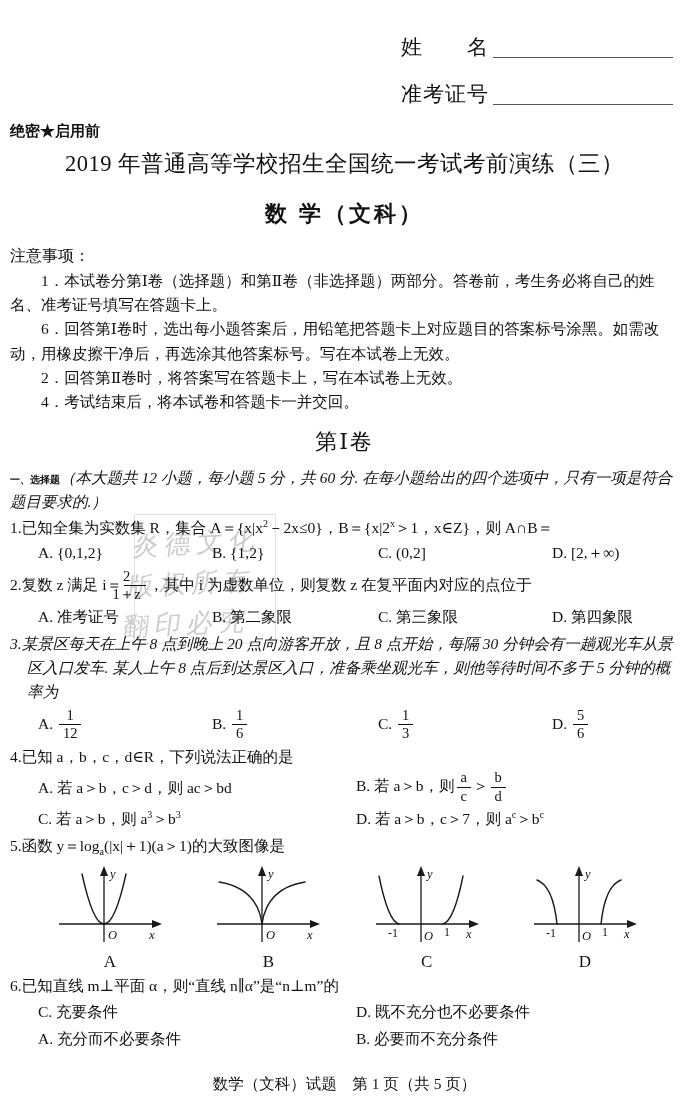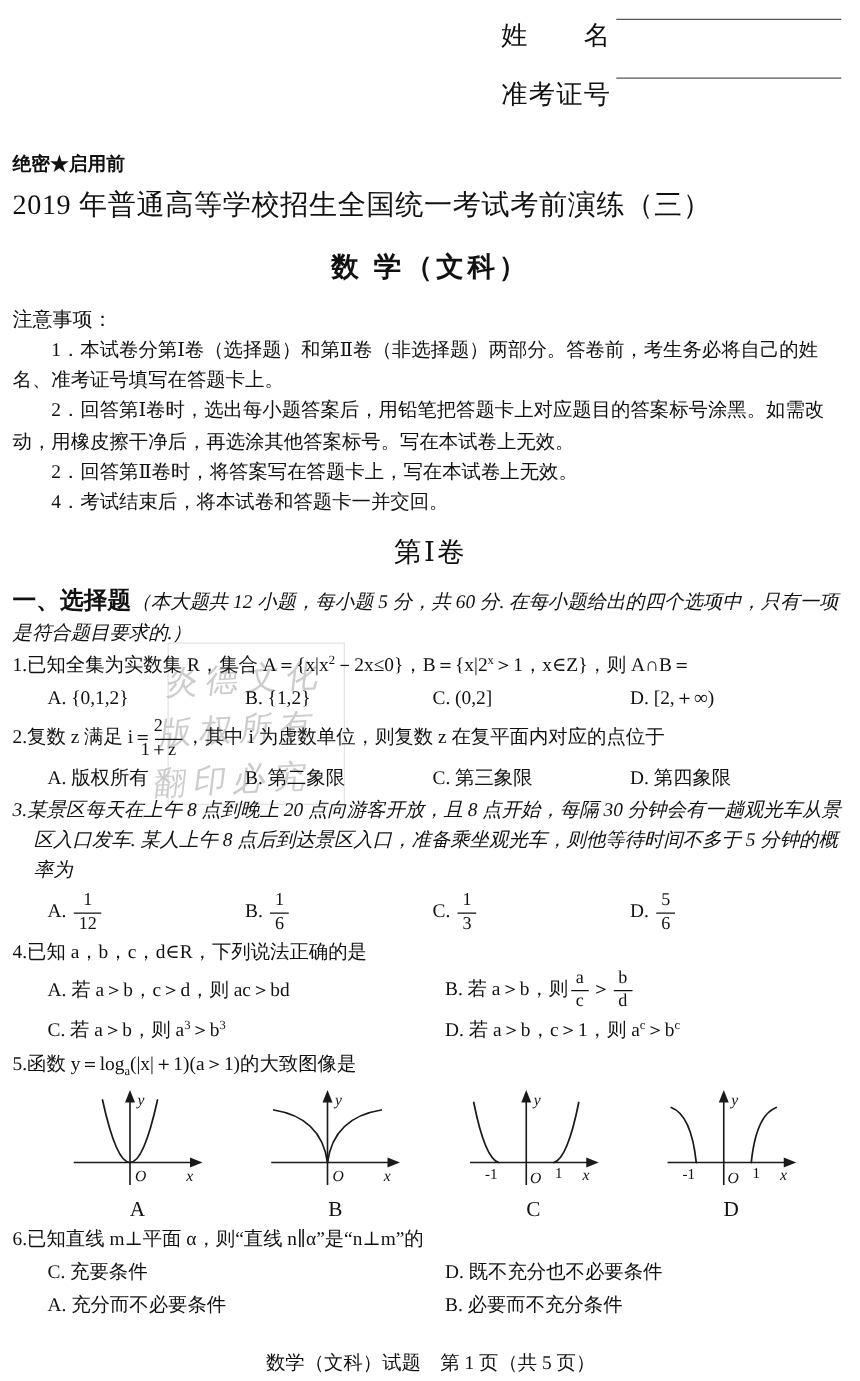--- a/index.html
+++ b/index.html
@@ -23,38 +23,38 @@
   }
   .wm{
     position:absolute;left:128px;top:524px;z-index:0;
     color:#cccccc;font-size:26px;letter-spacing:6px;line-height:40px;
     transform:rotate(-3deg) skewX(-10deg);
     font-family:"Liberation Serif","DejaVu Serif",serif;
     white-space:nowrap;
   }
   
   .fields{width:272px;margin:14px 6px 0 auto;}
-  .field-row{display:flex;height:47px;}
+  .field-row{display:flex;align-items:flex-end;height:47px;}
   .field-label{font-size:21px;white-space:pre;letter-spacing:1px;}
   .field-line{flex:1;border-bottom:1.5px solid #555;height:1px;margin:0 0 3px 4px;}
   
   .secrecy{font-family:Liberation Sans, sans-serif;font-weight:bold;font-size:15px;margin-top:14px;}
-  .exam-title{font-size:22.5px;font-weight:normal;margin:7px 0 0;letter-spacing:.5px;}
+  .exam-title{font-size:22.5px;font-weight:normal;text-align:center;margin:7px 0 0;letter-spacing:.5px;}
   .subject-title{font-family:"Liberation Sans","DejaVu Sans",sans-serif;font-weight:bold;font-size:22px;text-align:center;margin:20px 0 17px;letter-spacing:3px;}
   
   .notice-heading{font-family:"Liberation Sans","DejaVu Sans",sans-serif;font-weight:normal;font-size:16px;margin:4px 0 2px;}
   .notice-item{margin:0;text-indent:2em;line-height:1.56;}
   
   .part-title{text-align:center;font-size:22px;font-weight:normal;margin:13px 0 9px;letter-spacing:2px;}
   .section-heading{margin:0 0 2px;line-height:1.55;}
-  .section-heading .sec-bold{font-family:"Liberation Sans","DejaVu Sans",sans-serif;font-weight:bold;font-size:19px;font-style:normal;}
+  .section-heading .sec-bold{font-family:"Liberation Sans","DejaVu Sans",sans-serif;font-weight:bold;font-size:10px;font-style:normal;}
   .kaiti{font-style:italic;}
   
   .stem{margin:2px 0 0;padding-left:1.1em;text-indent:-1.1em;line-height:1.55;}
-  .opts4{display:grid;grid-template-columns:158px 150px 158px auto;padding-left:28px;line-height:1.65;}
+  .opts4{display:grid;grid-template-columns:158px 150px 158px auto;padding-left:28px;line-height:1.65;gap:16px;}
   .opts4.center{align-items:center;margin:3px 0 2px;}
   .opts2{display:grid;grid-template-columns:318px auto;padding-left:28px;line-height:1.75;}
   .opt{white-space:nowrap;}
   .frac{display:inline-block;vertical-align:middle;text-align:center;line-height:1.08;font-size:14.5px;margin:1px 2px;}
   .frac .num{display:block;padding:0 4px 1px;}
   .frac .den{display:block;border-top:1.2px solid #111;padding:1px 4px 0;}
   sup{font-size:.65em;}
   sub{font-size:.65em;}
   
   .graphs{display:flex;justify-content:space-between;padding:4px 26px 0 32px;}
@@ -96,21 +96,21 @@
 
     <div class="secrecy">绝密★启用前</div>
 
     <div class="exam-title">2019 年普通高等学校招生全国统一考试考前演练（三）</div>
 
     <div class="subject-title">数 学（文科）</div>
 
     <div class="notice">
       <div class="notice-heading">注意事项：</div>
       <p class="notice-item">1．本试卷分第Ⅰ卷（选择题）和第Ⅱ卷（非选择题）两部分。答卷前，考生务必将自己的姓名、准考证号填写在答题卡上。</p>
-      <p class="notice-item">2．回答第Ⅰ卷时，选出每小题答案后，用铅笔把答题卡上对应题目的答案标号涂黑。如需改动，用橡皮擦干净后，再选涂其他答案标号。写在本试卷上无效。</p>
+      <p class="notice-item">6．回答第Ⅰ卷时，选出每小题答案后，用铅笔把答题卡上对应题目的答案标号涂黑。如需改动，用橡皮擦干净后，再选涂其他答案标号。写在本试卷上无效。</p>
       <p class="notice-item">2．回答第Ⅱ卷时，将答案写在答题卡上，写在本试卷上无效。</p>
       <p class="notice-item">4．考试结束后，将本试卷和答题卡一并交回。</p>
     </div>
 
     <div class="part-title">第Ⅰ卷</div>
 
     <p class="section-heading"><span class="sec-bold">一、选择题</span><span class="kaiti">（本大题共 12 小题，每小题 5 分，共 60 分. 在每小题给出的四个选项中，只有一项是符合题目要求的.）</span></p>
 
     <div class="question">
       <p class="stem"><span>1.</span><span>已知全集为实数集 R，集合 A＝{x|x</span><sup>2</sup><span>－2x≤0}，B＝{x|2</span><sup>x</sup><span>＞1，x∈Z}，则 A∩B＝</span></p>
@@ -118,21 +118,21 @@
         <span class="opt">A. {0,1,2}</span>
         <span class="opt">B. {1,2}</span>
         <span class="opt">C. (0,2]</span>
         <span class="opt">D. [2,＋∞)</span>
       </div>
     </div>
 
     <div class="question">
       <p class="stem"><span>2.</span><span>复数 z 满足 i＝</span><span class="frac"><span class="num">2</span><span class="den">1＋z</span></span><span>，其中 i 为虚数单位，则复数 z 在复平面内对应的点位于</span></p>
       <div class="opts4">
-        <span class="opt">A. 版权所有</span>
+        <span class="opt">A. 准考证号</span>
         <span class="opt">B. 第二象限</span>
         <span class="opt">C. 第三象限</span>
         <span class="opt">D. 第四象限</span>
       </div>
     </div>
 
     <div class="question">
       <p class="stem kaiti"><span>3.</span><span>某景区每天在上午 8 点到晚上 20 点向游客开放，且 8 点开始，每隔 30 分钟会有一趟观光车从景区入口发车. 某人上午 8 点后到达景区入口，准备乘坐观光车，则他等待时间不多于 5 分钟的概率为</span></p>
       <div class="opts4 center">
         <span class="opt"><span>A.</span> <span class="frac"><span class="num">1</span><span class="den">12</span></span></span>
@@ -143,21 +143,21 @@
     </div>
 
     <div class="question">
       <p class="stem"><span>4.</span><span>已知 a，b，c，d∈R，下列说法正确的是</span></p>
       <div class="opts2" style="align-items:center;">
         <span class="opt">A. 若 a＞b，c＞d，则 ac＞bd</span>
         <span class="opt"><span>B. 若 a＞b，则</span><span class="frac"><span class="num">a</span><span class="den">c</span></span><span>＞</span><span class="frac"><span class="num">b</span><span class="den">d</span></span></span>
       </div>
       <div class="opts2">
         <span class="opt"><span>C. 若 a＞b，则 a</span><sup>3</sup><span>＞b</span><sup>3</sup></span>
-        <span class="opt"><span>D. 若 a＞b，c＞1，则 a</span><sup>c</sup><span>＞b</span><sup>c</sup></span>
+        <span class="opt"><span>D. 若 a＞b，c＞7，则 a</span><sup>c</sup><span>＞b</span><sup>c</sup></span>
       </div>
     </div>
 
     <div class="question">
       <p class="stem"><span>5.</span><span>函数 y＝log</span><sub>a</sub><span>(|x|＋1)(a＞1)的大致图像是</span></p>
 
       <div class="graphs">
 
         <div class="graph">
           <svg width="122" height="84" viewBox="0 0 122 84">

